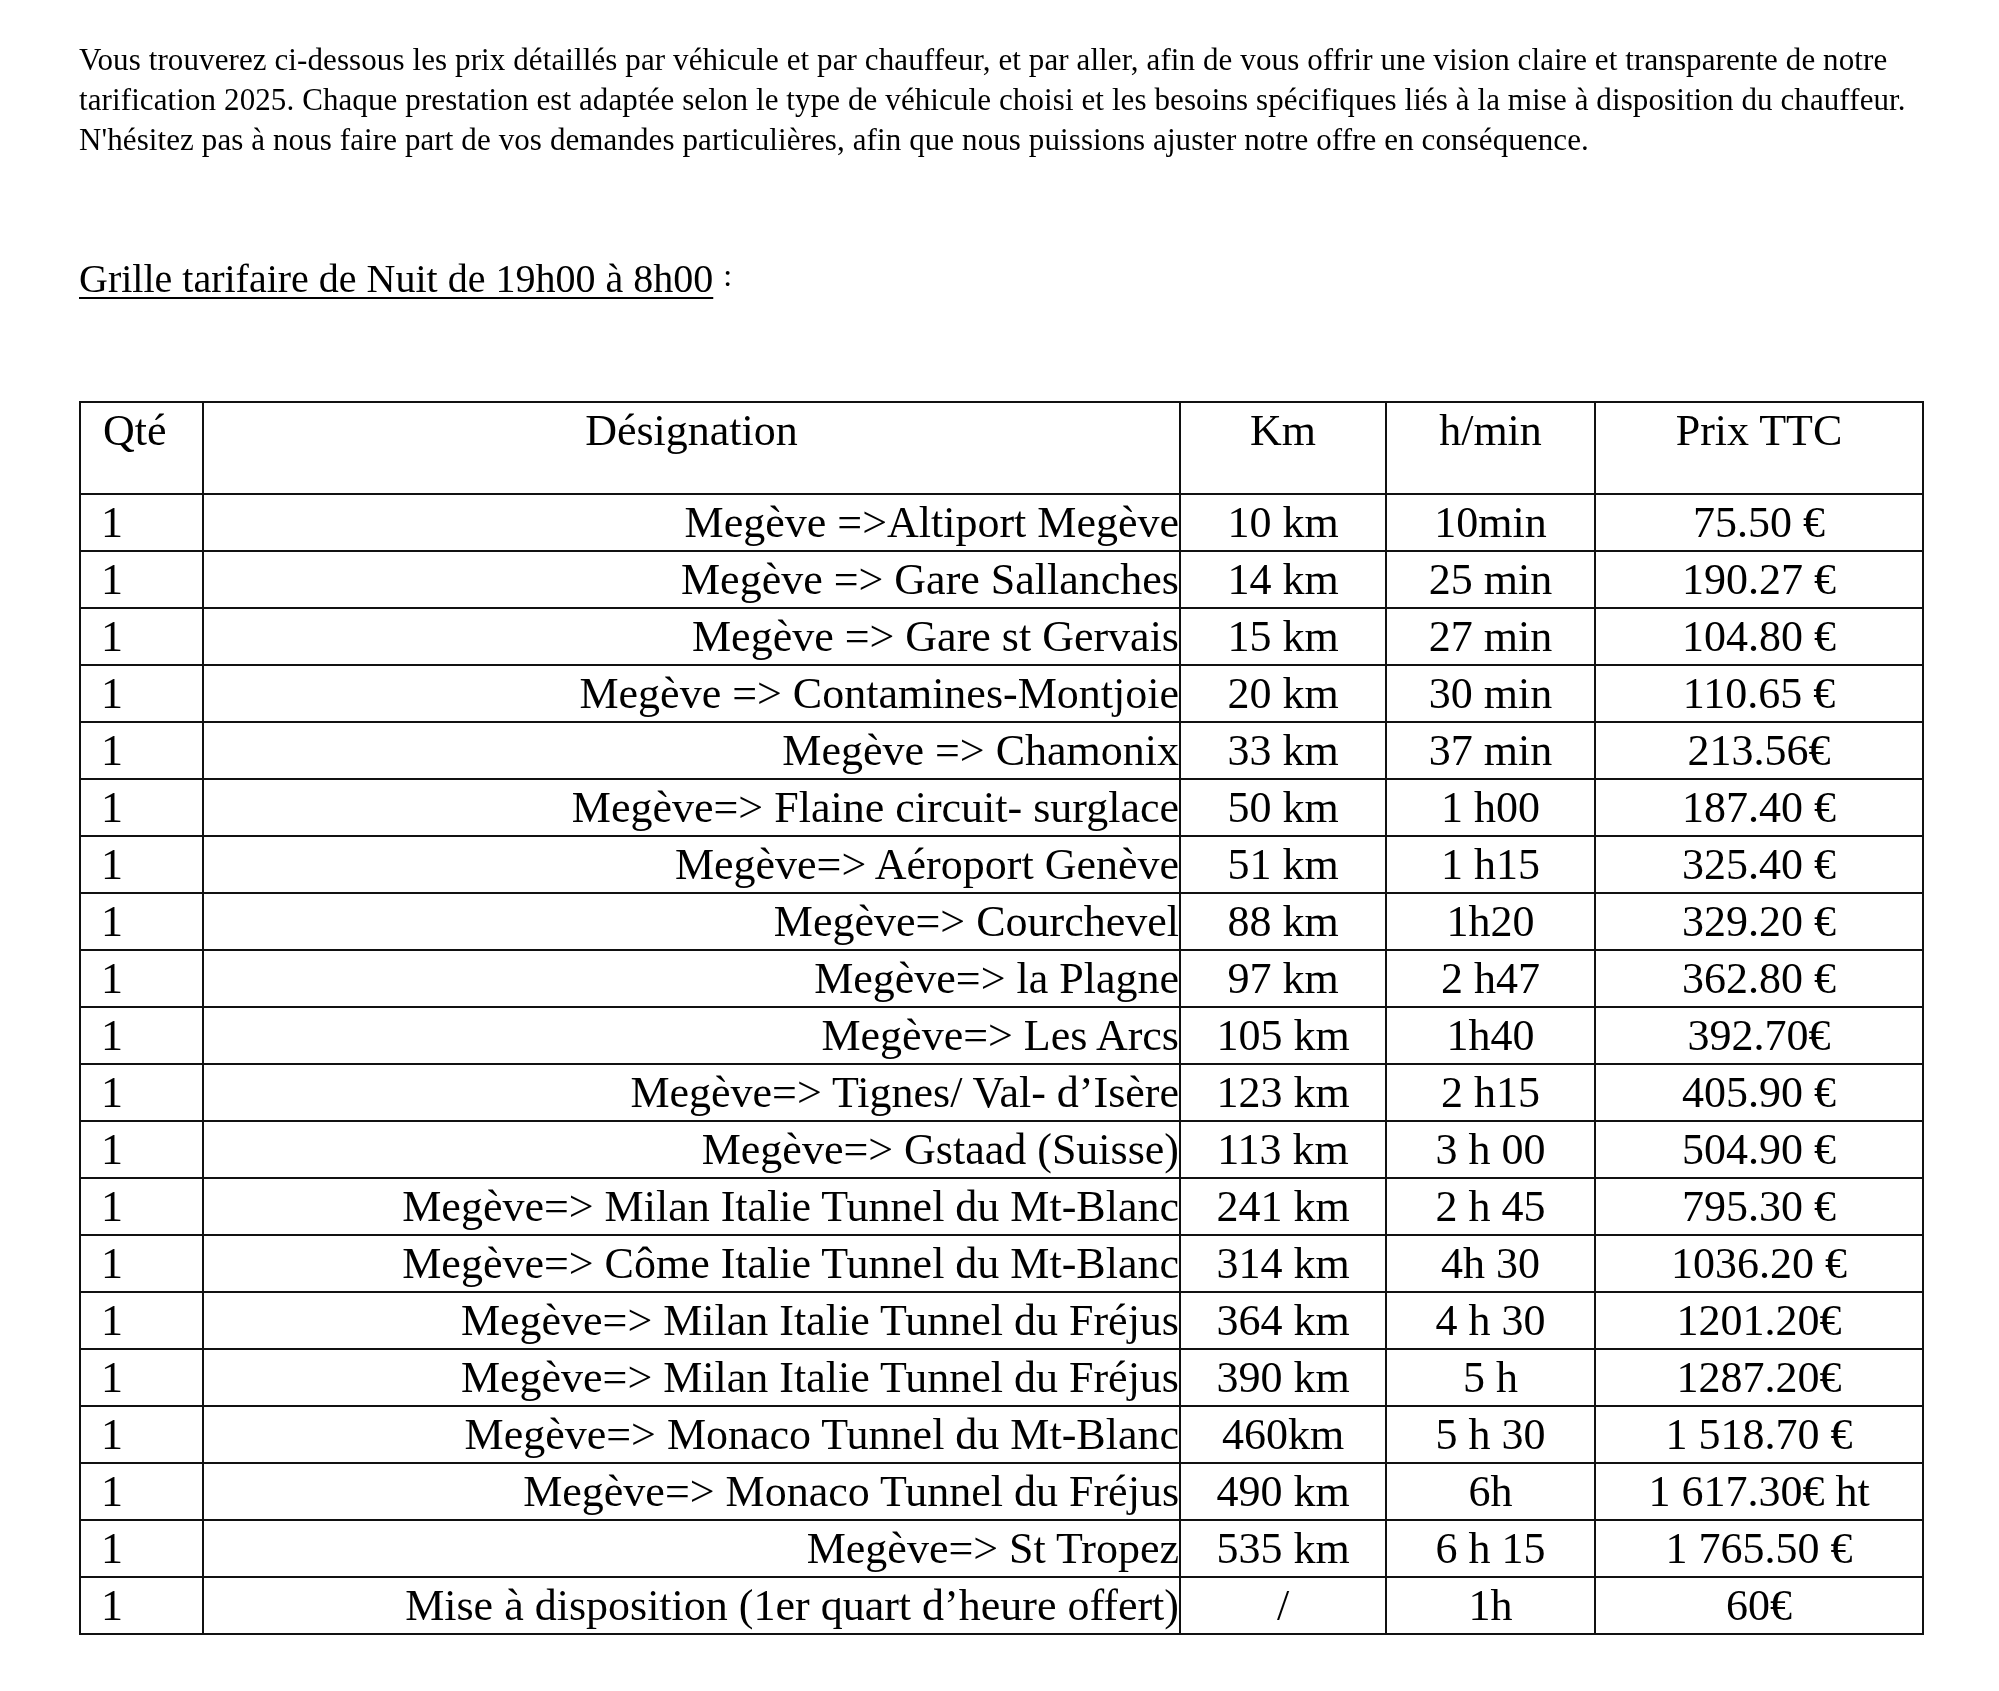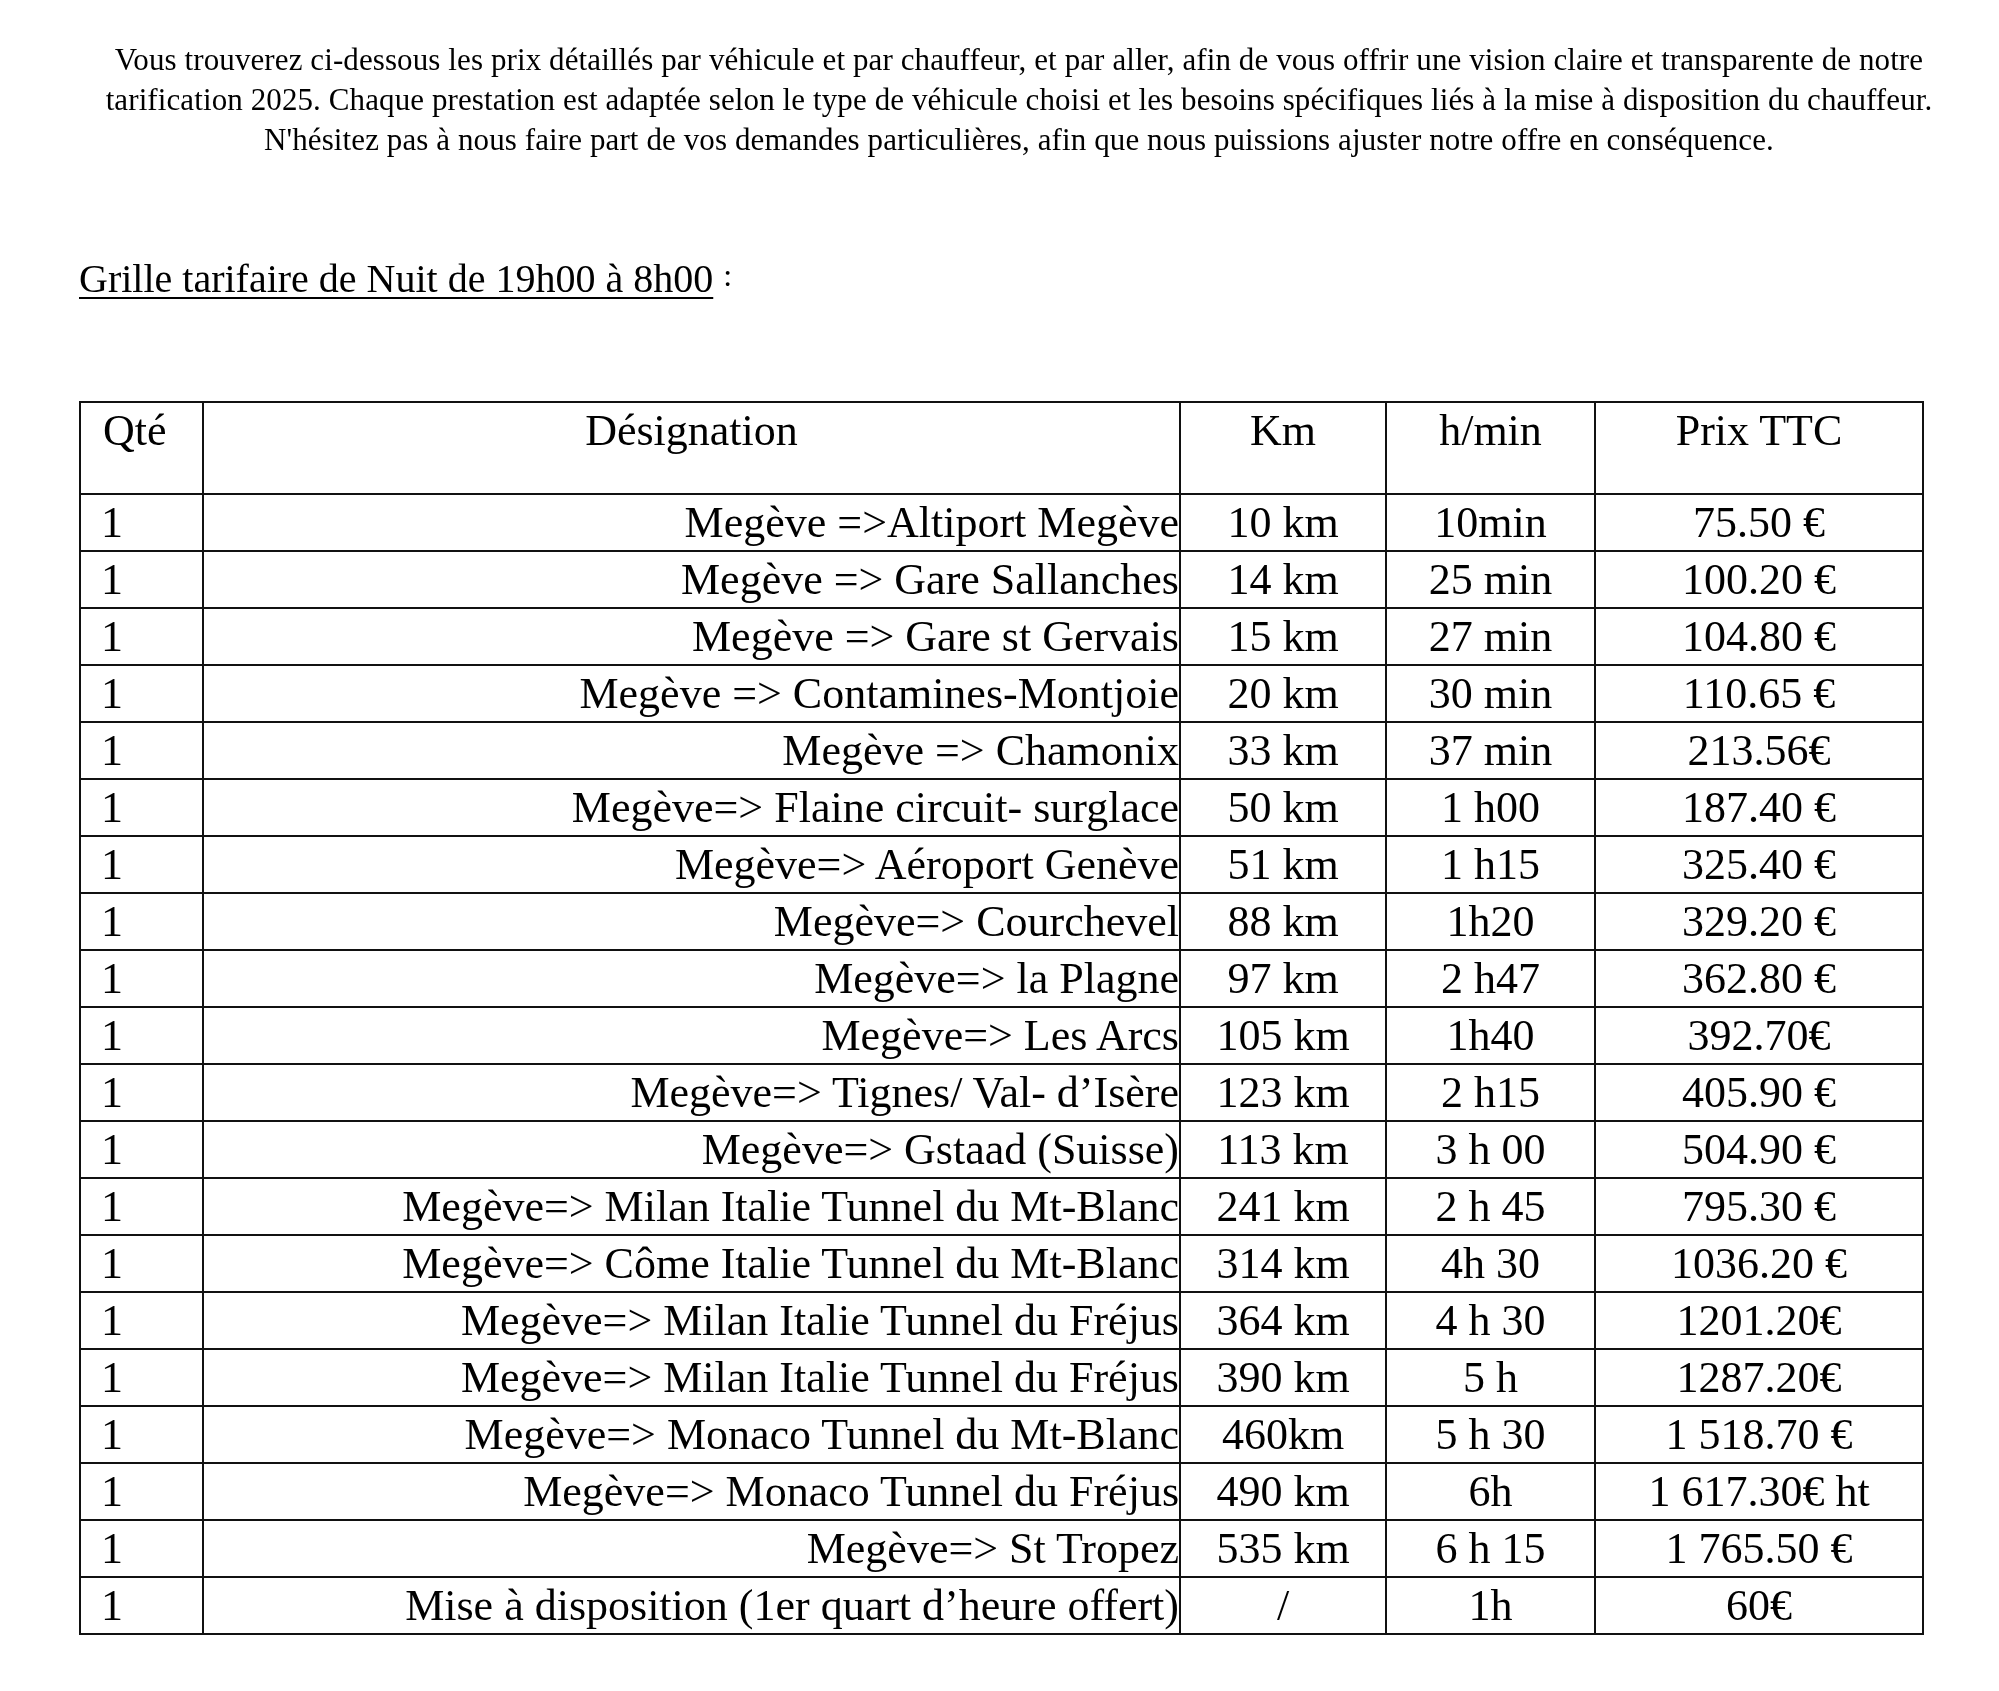--- a/index.html
+++ b/index.html
@@ -5,21 +5,20 @@
   html, body { margin: 0; padding: 0; background: #ffffff; }
   body {
     width: 1999px; height: 1691px; position: relative; overflow: hidden;
     font-family: "DejaVu Serif", "Liberation Serif", serif; color: #000;
   }
   .intro {
     position: absolute; left: 79px; top: 40px; width: 1880px;
     font-family: "Liberation Serif", "DejaVu Serif", serif;
     font-size: 31px; line-height: 40px; margin: 0;
     letter-spacing: 0.1px;
-    text-align: center;
   }
   .heading {
     position: absolute; left: 79px; top: 250px;
     font-family: "Liberation Serif", "DejaVu Serif", serif;
     font-size: 40px; line-height: 50px; margin: 0; font-weight: normal;
   }
   .heading .u { text-decoration: underline; text-decoration-thickness: 2px; text-underline-offset: 5px; }
   .heading .colon { margin-left: 10px; font-size: 32px; vertical-align: 6px; }
   table.grid {
     position: absolute; left: 79px; top: 401px;
@@ -74,21 +73,21 @@
         <td class="des">Megève =&gt;Altiport Megève</td>
         <td class="center">10 km</td>
         <td class="center">10min</td>
         <td class="center">75.50 €</td>
       </tr>
       <tr>
         <td class="qty">1</td>
         <td class="des">Megève =&gt; Gare Sallanches</td>
         <td class="center">14 km</td>
         <td class="center">25 min</td>
-        <td class="center">100.20 €</td>
+        <td class="center">190.27 €</td>
       </tr>
       <tr>
         <td class="qty">1</td>
         <td class="des">Megève =&gt; Gare st Gervais</td>
         <td class="center">15 km</td>
         <td class="center">27 min</td>
         <td class="center">104.80 €</td>
       </tr>
       <tr>
         <td class="qty">1</td>

